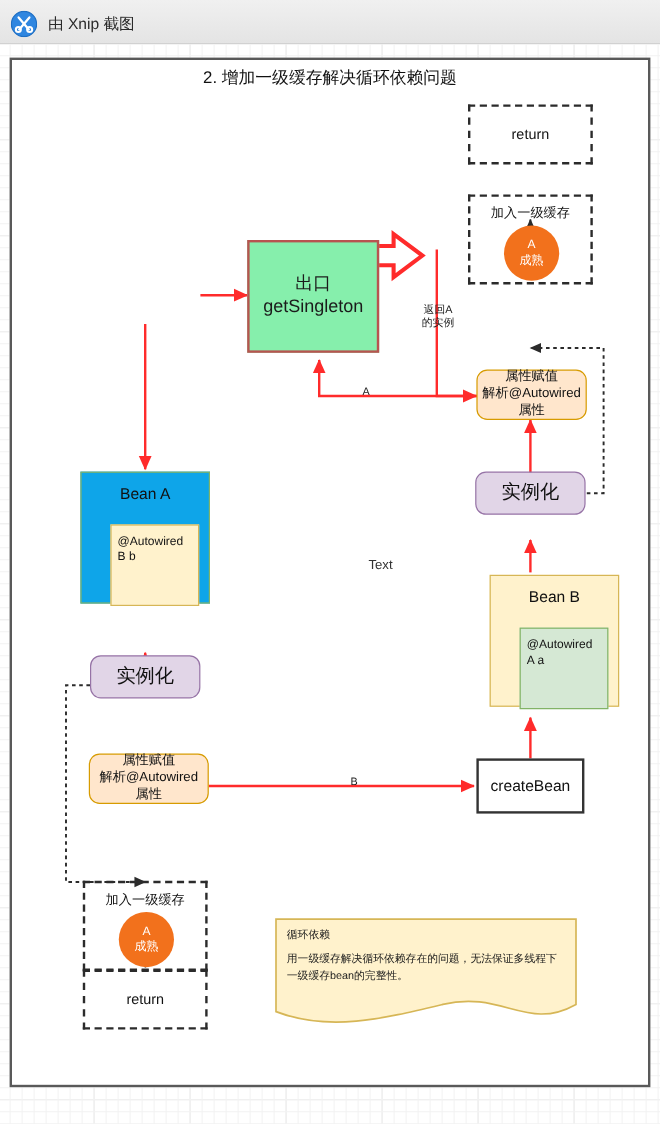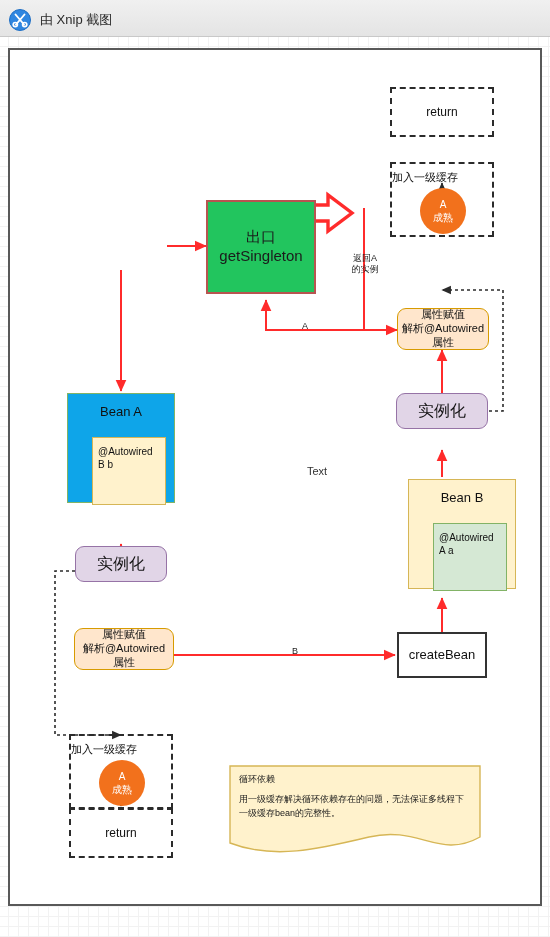--- a/index.html
+++ b/index.html
@@ -39,37 +39,37 @@
     position:absolute;left:8px;top:48px;width:534px;height:858px;
     background:#ffffff;border:2px solid #595959;box-sizing:border-box;
   }
   #canvas{position:absolute;left:0;top:0;width:530px;height:854px;}
   #edges{position:absolute;left:0;top:0;width:530px;height:854px;}
   
   .node{position:absolute;box-sizing:border-box;display:flex;
         align-items:center;justify-content:center;text-align:center;}
   .node .txt{width:100%;padding:0 3px;line-height:1.25;}
   .plain{background:#ffffff;border:2px solid #333333;font-size:13px;color:#111;}
-  .pink{background:#22c55e;border:2px solid #b85450;font-size:15px;color:#1b1b1b;}
+  .pink{background:#86efac;border:2px solid #b85450;font-size:15px;color:#1b1b1b;}
   .green{background:#0ea5e9;border:1px solid #82b366;font-size:13px;color:#111;}
   .cream{background:#fff2cc;border:1px solid #d6b656;font-size:13px;color:#111;}
   .purple{background:#e1d5e7;border:1px solid #9673a6;border-radius:9px;font-size:16px;color:#111;}
   .orange{background:#ffe6cc;border:1px solid #d79b00;border-radius:9px;font-size:11px;color:#111;}
   .dashed-box{background:transparent;border:2px dashed #2b2b2b;font-size:12px;color:#111;}
   .inner-cream{background:#fff2cc;border:1px solid #d6b656;font-size:10px;color:#111;
                text-align:left;line-height:1.3;}
   .inner-green{background:#d5e8d4;border:1px solid #82b366;font-size:10px;color:#111;
                text-align:left;line-height:1.3;}
   .circle{border-radius:50%;background:#f2711c;color:#ffffff;font-size:10px;
           display:flex;align-items:center;justify-content:center;text-align:center;
           line-height:1.35;position:absolute;}
   .cap-label{position:absolute;font-size:9px;color:#222;line-height:1.25;
              text-align:center;white-space:nowrap;}
   .free-text{position:absolute;font-size:11px;color:#333;}
-  .dashed-title{position:absolute;font-size:11px;color:#111;text-align:left;width:100%;}
+  .dashed-title{position:absolute;font-size:11px;color:#111;text-align:center;width:100%;}
   
   #note{position:absolute;}
   #note .note-head{position:absolute;left:10px;top:8px;font-size:9px;color:#1a1a1a;}
   #note .note-body{position:absolute;left:10px;top:28px;width:230px;font-size:9px;
                    color:#1a1a1a;line-height:1.55;text-align:left;}
 </style>
 </head>
 <body>
 
 <div id="titlebar">
@@ -131,20 +131,23 @@
       <g stroke="#2b2b2b" stroke-width="1.6" fill="none" stroke-dasharray="3,3">
         <path d="M479,361 L493,361 L493,240 L432,240" marker-end="url(#ak)"></path>
       </g>
 
       <g stroke="#2b2b2b" stroke-width="1.6" fill="none" marker-end="url(#ak)">
         <path d="M111,726 L111,756"></path>
         <path d="M432,162 L432,133"></path>
       </g>
     </svg>
 
+    <div class="free-text" style="left:0;top:6px;width:530px;text-align:center;font-size:14px;color:#111;">
+      <span>2. 增加一级缓存解决循环依赖问题</span>
+    </div>
 
 
     <div class="node pink" style="left:196px;top:150px;width:110px;height:94px;">
       <div class="txt">
         <div>出口</div>
         <div>getSingleton</div>
       </div>
     </div>
 
     <div class="node green" style="left:57px;top:343px;width:108px;height:110px;display:block;">

